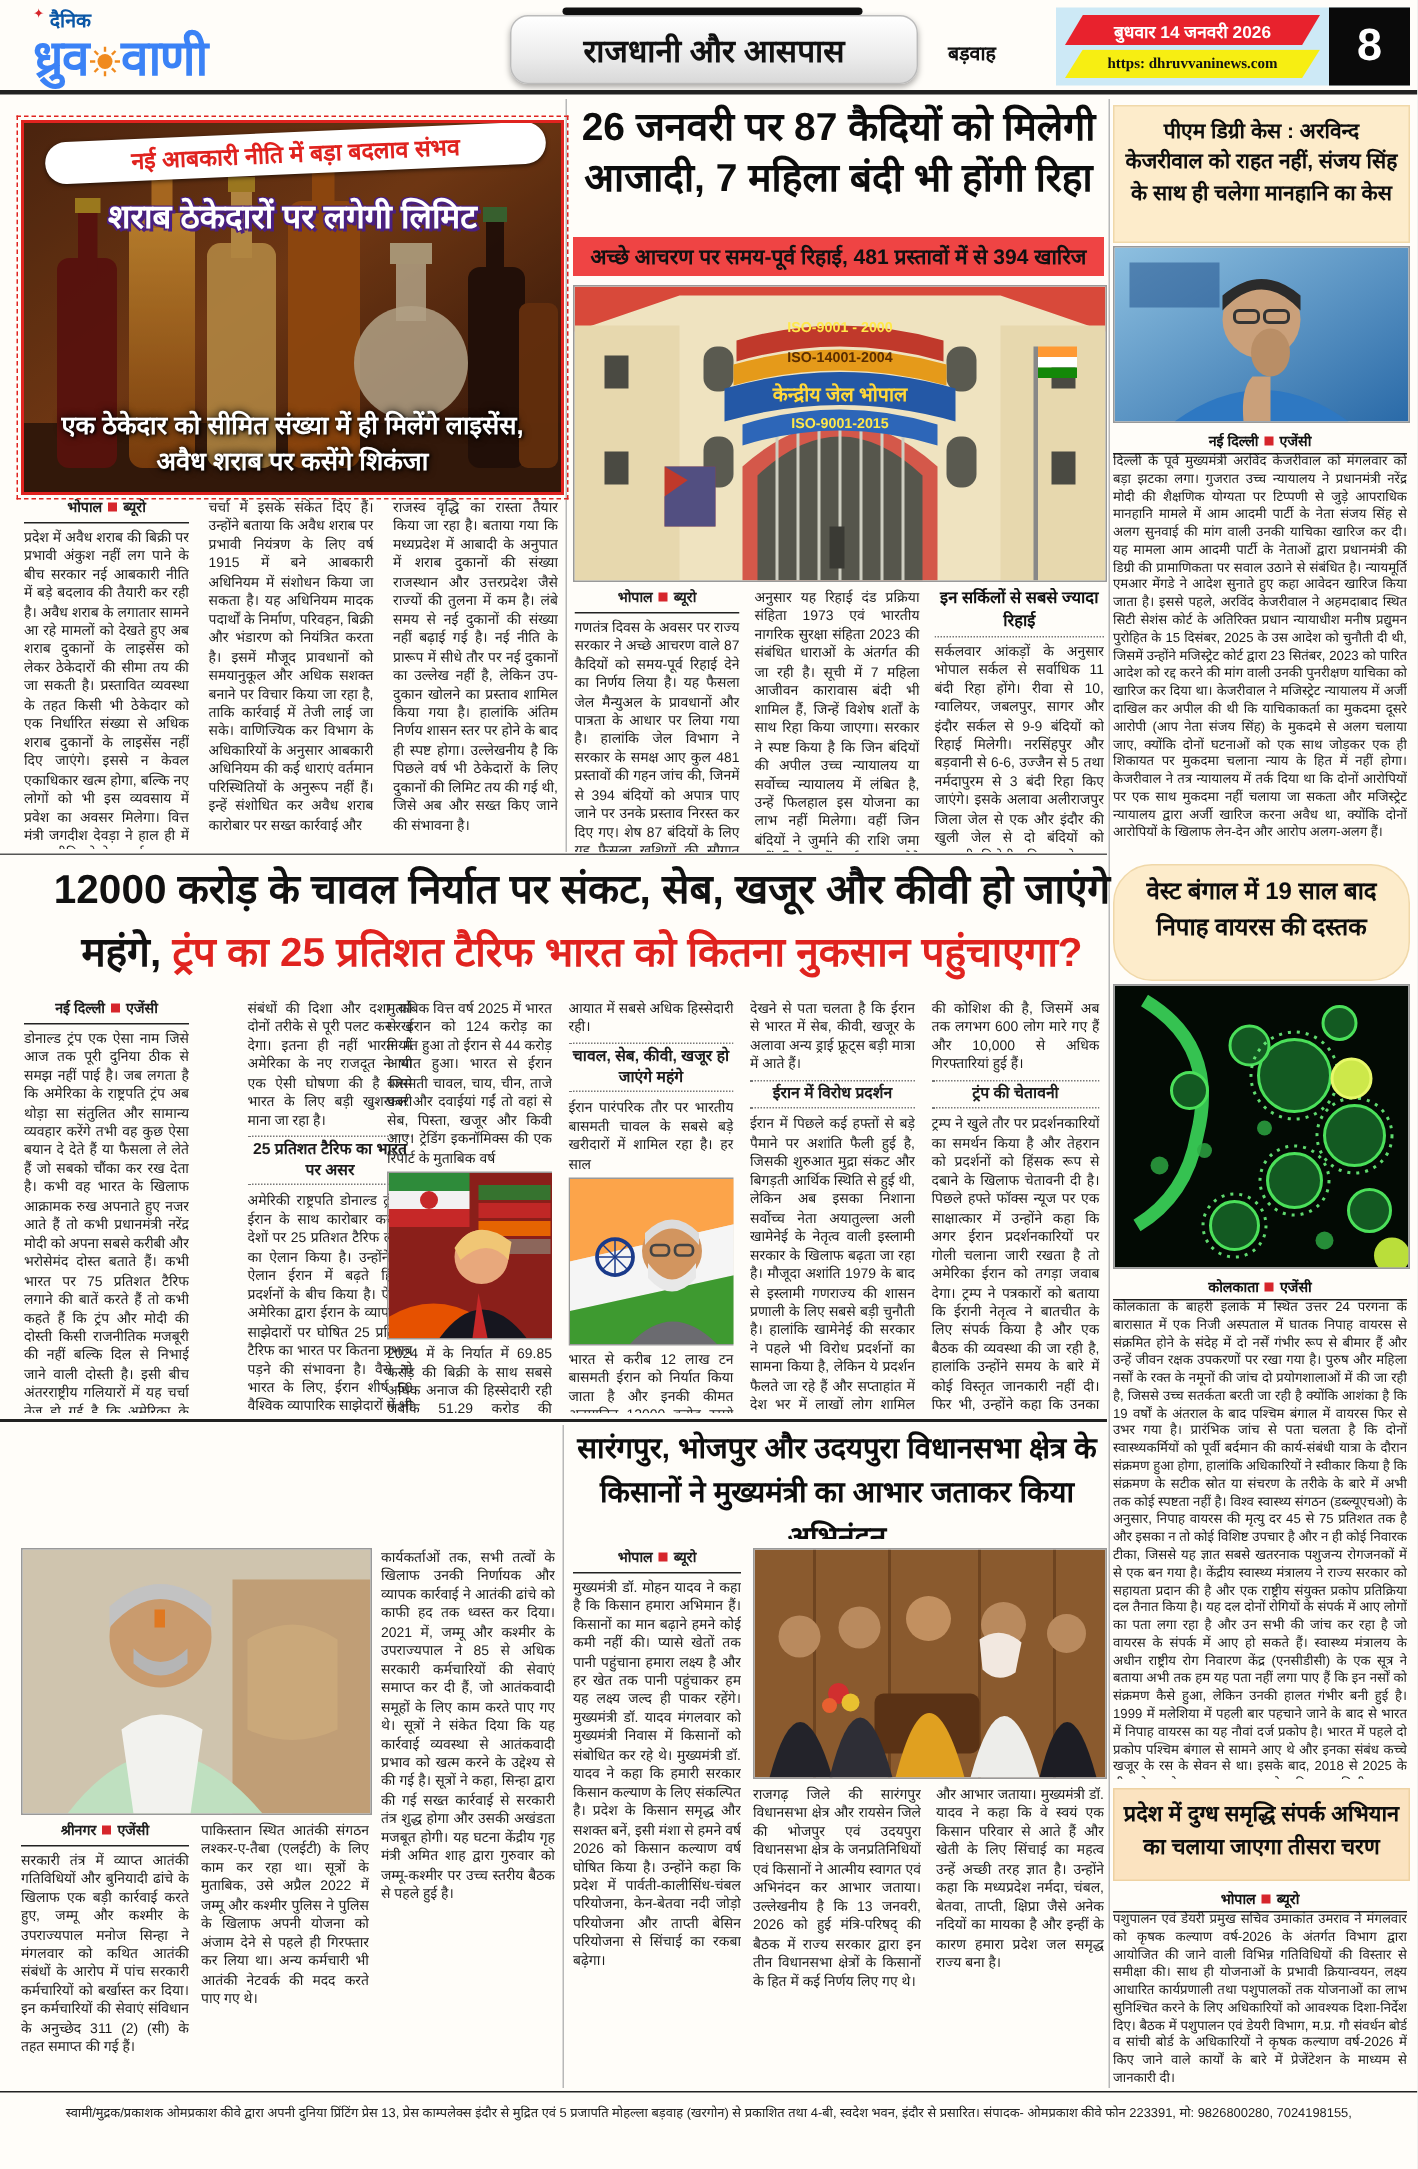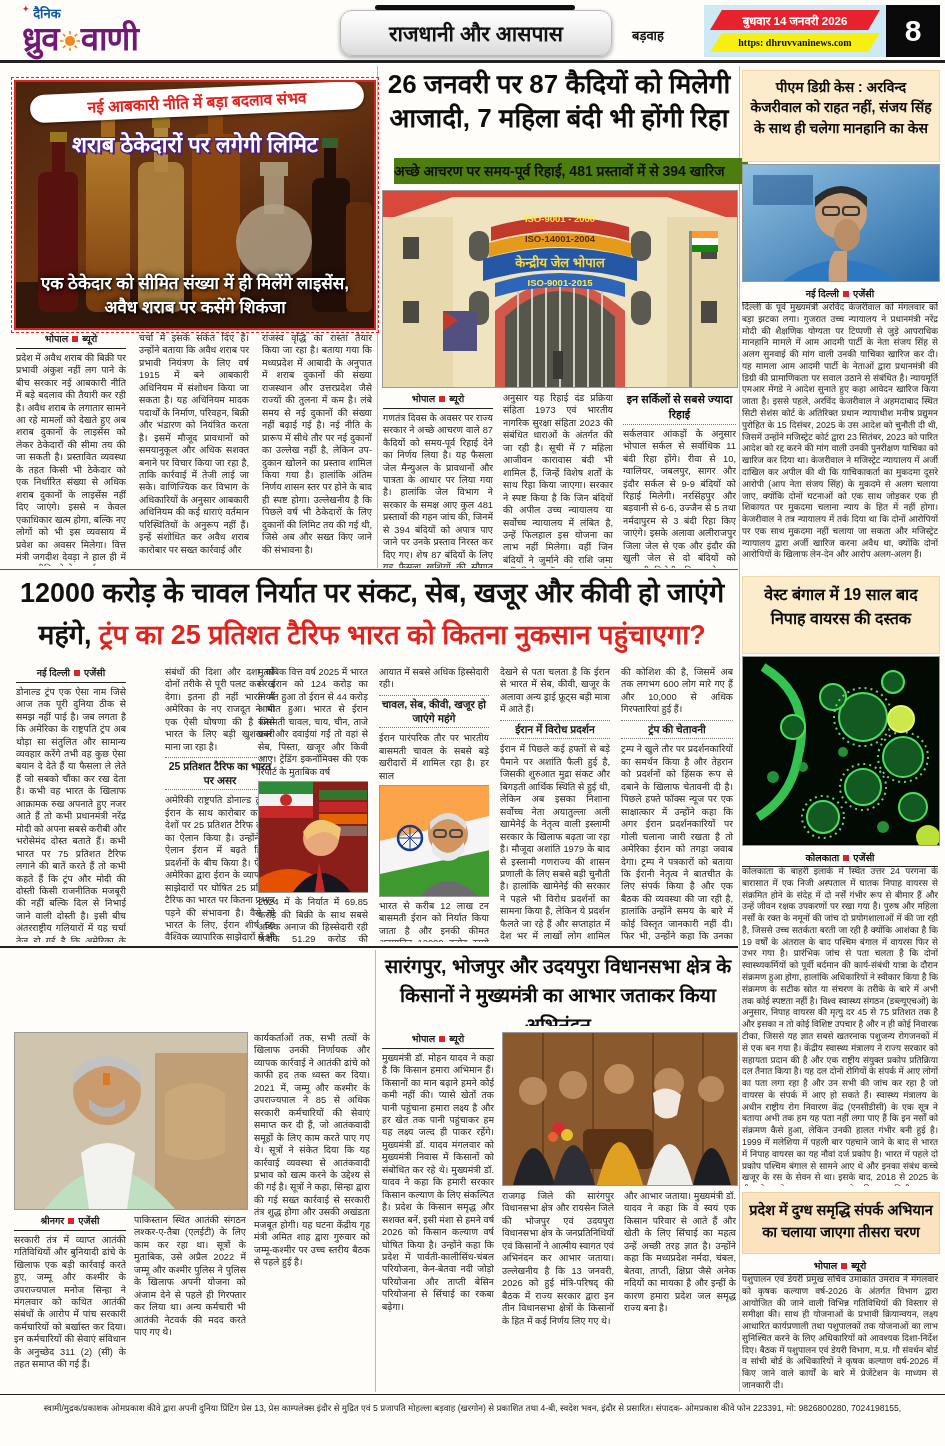--- a/index.html
+++ b/index.html
@@ -32,21 +32,21 @@
 </head>
 <body>
 
 <div class="page">
 
   <div class="abs" style="left:22px;top:4px;width:220px;height:56px;">
     <div style="font-size:13px;font-weight:700;color:#0b57a6;">
       <span style="color:#d6252b;font-size:9px;vertical-align:top;">✦</span>
       <span>दैनिक</span>
     </div>
-    <div style="font-size:33px;font-weight:800;color:#701a75;line-height:1;letter-spacing:-1px;display:flex;align-items:center;">
+    <div style="font-size:33px;font-weight:800;color:#3b82f6;line-height:1;letter-spacing:-1px;display:flex;align-items:center;">
       <span>ध्रुव</span>
       <svg width="20" height="20" viewBox="0 0 20 20" style="margin:4px 1px 0;">
         <circle cx="10" cy="10" r="5" fill="#f08a1e"></circle>
         <g stroke="#f08a1e" stroke-width="1.6">
           <line x1="10" y1="0" x2="10" y2="3.5"></line>
             <line x1="10" y1="16.5" x2="10" y2="20"></line>
           <line x1="0" y1="10" x2="3.5" y2="10"></line>
             <line x1="16.5" y1="10" x2="20" y2="10"></line>
           <line x1="3" y1="3" x2="5.4" y2="5.4"></line>
             <line x1="14.6" y1="14.6" x2="17" y2="17"></line>
@@ -123,21 +123,21 @@
   <div class="pcol jt" style="left:16px;top:332px;width:110px;height:234px;">
     <div class="byline">
       <span>भोपाल</span><span class="sq"></span><span>ब्यूरो</span>
     </div>
     <span>प्रदेश में अवैध शराब की बिक्री पर प्रभावी अंकुश नहीं लग पाने के बीच सरकार नई आबकारी नीति में बड़े बदलाव की तैयारी कर रही है। अवैध शराब के लगातार सामने आ रहे मामलों को देखते हुए अब शराब दुकानों के लाइसेंस को लेकर ठेकेदारों की सीमा तय की जा सकती है। प्रस्तावित व्यवस्था के तहत किसी भी ठेकेदार को एक निर्धारित संख्या से अधिक शराब दुकानों के लाइसेंस नहीं दिए जाएंगे। इससे न केवल एकाधिकार खत्म होगा, बल्कि नए लोगों को भी इस व्यवसाय में प्रवेश का अवसर मिलेगा। वित्त मंत्री जगदीश देवड़ा ने हाल ही में शराब नीति को लेकर हुई</span>
   </div>
   <div class="pcol jt" style="left:139px;top:332px;width:110px;height:234px;"><span>चर्चा में इसके संकेत दिए हैं। उन्होंने बताया कि अवैध शराब पर प्रभावी नियंत्रण के लिए वर्ष 1915 में बने आबकारी अधिनियम में संशोधन किया जा सकता है। यह अधिनियम मादक पदार्थों के निर्माण, परिवहन, बिक्री और भंडारण को नियंत्रित करता है। इसमें मौजूद प्रावधानों को समयानुकूल और अधिक सशक्त बनाने पर विचार किया जा रहा है, ताकि कार्रवाई में तेजी लाई जा सके। वाणिज्यिक कर विभाग के अधिकारियों के अनुसार आबकारी अधिनियम की कई धाराएं वर्तमान परिस्थितियों के अनुरूप नहीं हैं। इन्हें संशोधित कर अवैध शराब कारोबार पर सख्त कार्रवाई और</span></div>
   <div class="pcol jt" style="left:262px;top:332px;width:110px;height:234px;"><span>राजस्व वृद्धि का रास्ता तैयार किया जा रहा है। बताया गया कि मध्यप्रदेश में आबादी के अनुपात में शराब दुकानों की संख्या राजस्थान और उत्तरप्रदेश जैसे राज्यों की तुलना में कम है। लंबे समय से नई दुकानों की संख्या नहीं बढ़ाई गई है। नई नीति के प्रारूप में सीधे तौर पर नई दुकानों का उल्लेख नहीं है, लेकिन उप-दुकान खोलने का प्रस्ताव शामिल किया गया है। हालांकि अंतिम निर्णय शासन स्तर पर होने के बाद ही स्पष्ट होगा। उल्लेखनीय है कि पिछले वर्ष भी ठेकेदारों के लिए दुकानों की लिमिट तय की गई थी, जिसे अब और सख्त किए जाने की संभावना है।</span></div>
 
   <div class="abs hl" style="left:382px;top:68px;width:354px;height:86px;font-size:26px;line-height:1.3;">26 जनवरी पर 87 कैदियों को मिलेगी आजादी, 7 महिला बंदी भी होंगी रिहा</div>
-  <div class="abs" style="left:382px;top:158px;width:354px;height:26px;background:#4d7c0f;font-weight:700;font-size:14px;text-align:left;line-height:26px;white-space:nowrap;overflow:hidden;margin-left:12px;">अच्छे आचरण पर समय-पूर्व रिहाई, 481 प्रस्तावों में से 394 खारिज</div>
+  <div class="abs" style="left:382px;top:158px;width:354px;height:26px;background:#ef4444;font-weight:700;font-size:14px;text-align:center;line-height:26px;white-space:nowrap;overflow:hidden;">अच्छे आचरण पर समय-पूर्व रिहाई, 481 प्रस्तावों में से 394 खारिज</div>
 
   <div class="photo" style="left:382px;top:190px;width:354px;height:196px;">
     <svg width="354" height="196" viewBox="0 0 354 196">
       <rect width="354" height="196" fill="#efe3c0"></rect>
       <polygon points="0,30 70,6 284,6 354,30 354,0 0,0" fill="#d8493a"></polygon>
       <rect x="0" y="26" width="70" height="170" fill="#e7d8ae"></rect>
       <rect x="284" y="26" width="70" height="170" fill="#e7d8ae"></rect>
       <rect x="20" y="46" width="16" height="22" fill="#4a4a42"></rect>
         <rect x="20" y="110" width="16" height="22" fill="#4a4a42"></rect>
       <rect x="318" y="46" width="16" height="22" fill="#4a4a42"></rect>
@@ -209,21 +209,21 @@
       <path d="M104 86 L104 116 L86 116 Q84 94 92 86 Z" fill="#caa07a"></path>
     </svg>
   </div>
   <div class="abs byline" style="left:742px;top:286px;width:196px;">
     <span>नई दिल्ली</span><span class="sq"></span><span>एजेंसी</span>
   </div>
   <div class="pcol jt sm" style="left:742px;top:302px;width:196px;height:264px;">दिल्ली के पूर्व मुख्यमंत्री अरविंद केजरीवाल को मंगलवार को बड़ा झटका लगा। गुजरात उच्च न्यायालय ने प्रधानमंत्री नरेंद्र मोदी की शैक्षणिक योग्यता पर टिप्पणी से जुड़े आपराधिक मानहानि मामले में आम आदमी पार्टी के नेता संजय सिंह से अलग सुनवाई की मांग वाली उनकी याचिका खारिज कर दी। यह मामला आम आदमी पार्टी के नेताओं द्वारा प्रधानमंत्री की डिग्री की प्रामाणिकता पर सवाल उठाने से संबंधित है। न्यायमूर्ति एमआर मेंगडे ने आदेश सुनाते हुए कहा आवेदन खारिज किया जाता है। इससे पहले, अरविंद केजरीवाल ने अहमदाबाद स्थित सिटी सेशंस कोर्ट के अतिरिक्त प्रधान न्यायाधीश मनीष प्रद्युमन पुरोहित के 15 दिसंबर, 2025 के उस आदेश को चुनौती दी थी, जिसमें उन्होंने मजिस्ट्रेट कोर्ट द्वारा 23 सितंबर, 2023 को पारित आदेश को रद्द करने की मांग वाली उनकी पुनरीक्षण याचिका को खारिज कर दिया था। केजरीवाल ने मजिस्ट्रेट न्यायालय में अर्जी दाखिल कर अपील की थी कि याचिकाकर्ता का मुकदमा दूसरे आरोपी (आप नेता संजय सिंह) के मुकदमे से अलग चलाया जाए, क्योंकि दोनों घटनाओं को एक साथ जोड़कर एक ही शिकायत पर मुकदमा चलाना न्याय के हित में नहीं होगा। केजरीवाल ने तत्र न्यायालय में तर्क दिया था कि दोनों आरोपियों पर एक साथ मुकदमा नहीं चलाया जा सकता और मजिस्ट्रेट न्यायालय द्वारा अर्जी खारिज करना अवैध था, क्योंकि दोनों आरोपियों के खिलाफ लेन-देन और आरोप अलग-अलग हैं।</div>
 
   <div class="rule" style="left:0;top:569px;width:738px;height:1px;background:#555;"></div>
 
-  <div class="abs" style="left:8px;top:573px;width:728px;height:88px;text-align:center;overflow:hidden;">
+  <div class="abs" style="left:24px;top:573px;width:728px;height:88px;text-align:center;overflow:hidden;">
     <div style="font-size:27px;font-weight:800;white-space:nowrap;line-height:1.55;">12000 करोड़ के चावल निर्यात पर संकट, सेब, खजूर और कीवी हो जाएंगे</div>
     <div style="font-size:27px;font-weight:800;white-space:nowrap;line-height:1.5;">
       <span>महंगे,</span>
       <span style="color:#e0231f;">ट्रंप का 25 प्रतिशत टैरिफ भारत को कितना नुकसान पहुंचाएगा?</span>
     </div>
   </div>
 
   <div class="pcol jt" style="left:16px;top:666px;width:110px;height:276px;">
     <div class="byline">
       <span>नई दिल्ली</span><span class="sq"></span><span>एजेंसी</span>
@@ -297,21 +297,21 @@
   </div>
 
   <div class="pcol jt" style="left:621px;top:666px;width:112px;height:276px;">
     <span>की कोशिश की है, जिसमें अब तक लगभग 600 लोग मारे गए हैं और 10,000 से अधिक गिरफ्तारियां हुई हैं।</span>
     <div class="crosshead">ट्रंप की चेतावनी</div>
     <span>ट्रम्प ने खुले तौर पर प्रदर्शनकारियों का समर्थन किया है और तेहरान को प्रदर्शनों को हिंसक रूप से दबाने के खिलाफ चेतावनी दी है। पिछले हफ्ते फॉक्स न्यूज पर एक साक्षात्कार में उन्होंने कहा कि अगर ईरान प्रदर्शनकारियों पर गोली चलाना जारी रखता है तो अमेरिका ईरान को तगड़ा जवाब देगा। ट्रम्प ने पत्रकारों को बताया कि ईरानी नेतृत्व ने बातचीत के लिए संपर्क किया है और एक बैठक की व्यवस्था की जा रही है, हालांकि उन्होंने समय के बारे में कोई विस्तृत जानकारी नहीं दी। फिर भी, उन्होंने कहा कि उनका प्रशासन संभावित विकल्पों पर विचार कर रहा है और संकेत दिया कि वह ईरान के जवाब में सहयोगियों के साथ समन्वय कर रहे हैं।</span>
   </div>
 
   <div class="rule" style="left:0;top:946px;width:738px;height:2px;"></div>
 
-  <div class="abs cream hl" style="left:742px;top:576px;width:184px;height:64px;padding:6px;font-size:16px;line-height:1.5;">वेस्ट बंगाल में 19 साल बाद निपाह वायरस की दस्तक</div>
+  <div class="abs cream hl" style="left:742px;top:576px;width:184px;height:64px;padding:6px;font-size:16px;line-height:1.5;border-radius:26px;">वेस्ट बंगाल में 19 साल बाद निपाह वायरस की दस्तक</div>
   <div class="photo" style="left:742px;top:656px;width:196px;height:188px;">
     <svg width="196" height="188" viewBox="0 0 196 188">
       <rect width="196" height="188" fill="#030a04"></rect>
       <g fill="none" stroke="#3bd65a" stroke-width="9" opacity=".9">
         <path d="M20 10 Q70 40 55 100 Q48 140 15 160"></path>
       </g>
       <g fill="#135a22" stroke="#4be05a" stroke-width="2">
         <circle cx="120" cy="60" r="24"></circle>
           <circle cx="160" cy="100" r="20"></circle>
           <circle cx="120" cy="130" r="18"></circle>

